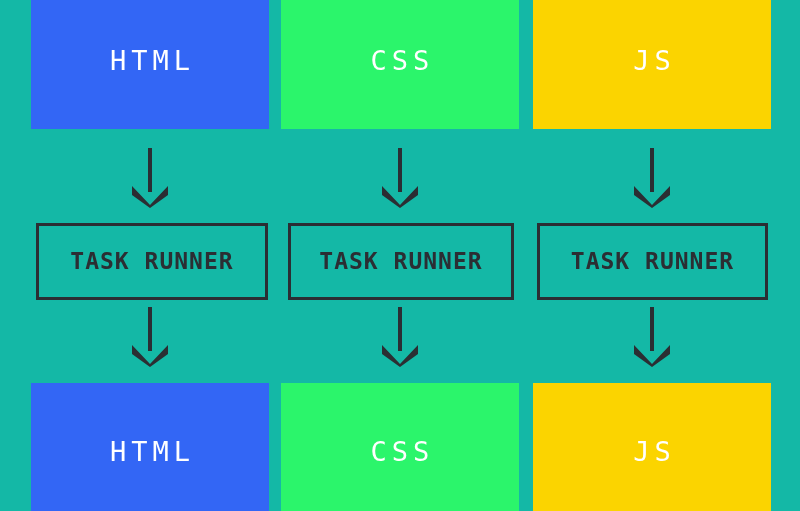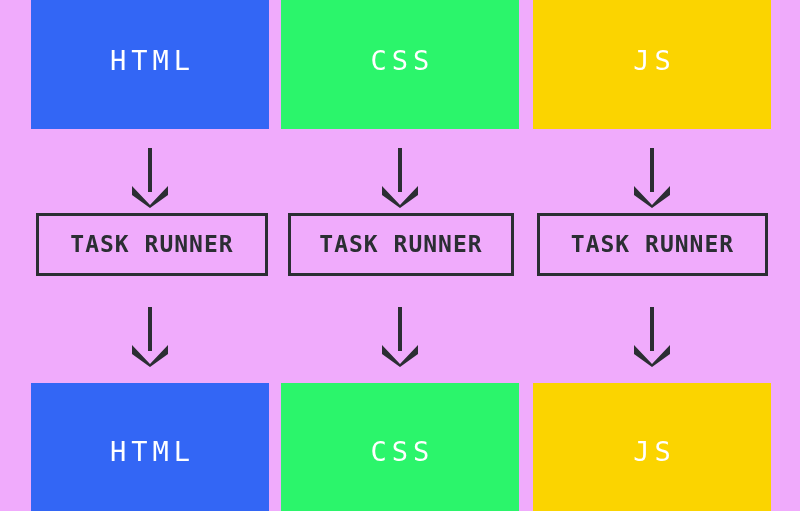--- a/index.html
+++ b/index.html
@@ -4,21 +4,21 @@
 <style>
   html, body {
     margin: 0;
     padding: 0;
     background: #4a6b49;
   }
   #canvas {
     position: relative;
     width: 800px;
     height: 511px;
-    background: #f0abfc;
+    background: #14b8a6;
     overflow: hidden;
     font-family: "DejaVu Sans Mono", "Liberation Mono", monospace;
   }
 
   
   .tech-box {
     position: absolute;
     display: flex;
     align-items: center;
     justify-content: center;
@@ -46,22 +46,22 @@
   #box-js-bot     { left: 533px; top: 383px; width: 238px; height: 137px; background: #fbd400; }
 
   
   .runner-box {
     position: absolute;
     box-sizing: border-box;
     border: 3px solid #2b2e33;
     display: flex;
     align-items: center;
     justify-content: center;
-    top: 213px;
-    height: 63px;
+    top: 223px;
+    height: 77px;
     background: transparent;
   }
   .runner-label {
     color: #2b2e33;
     font-family: "DejaVu Sans Mono", "Liberation Mono", monospace;
     font-size: 23px;
     font-weight: 700;
     letter-spacing: 1px;
     white-space: nowrap;
     line-height: 1;

